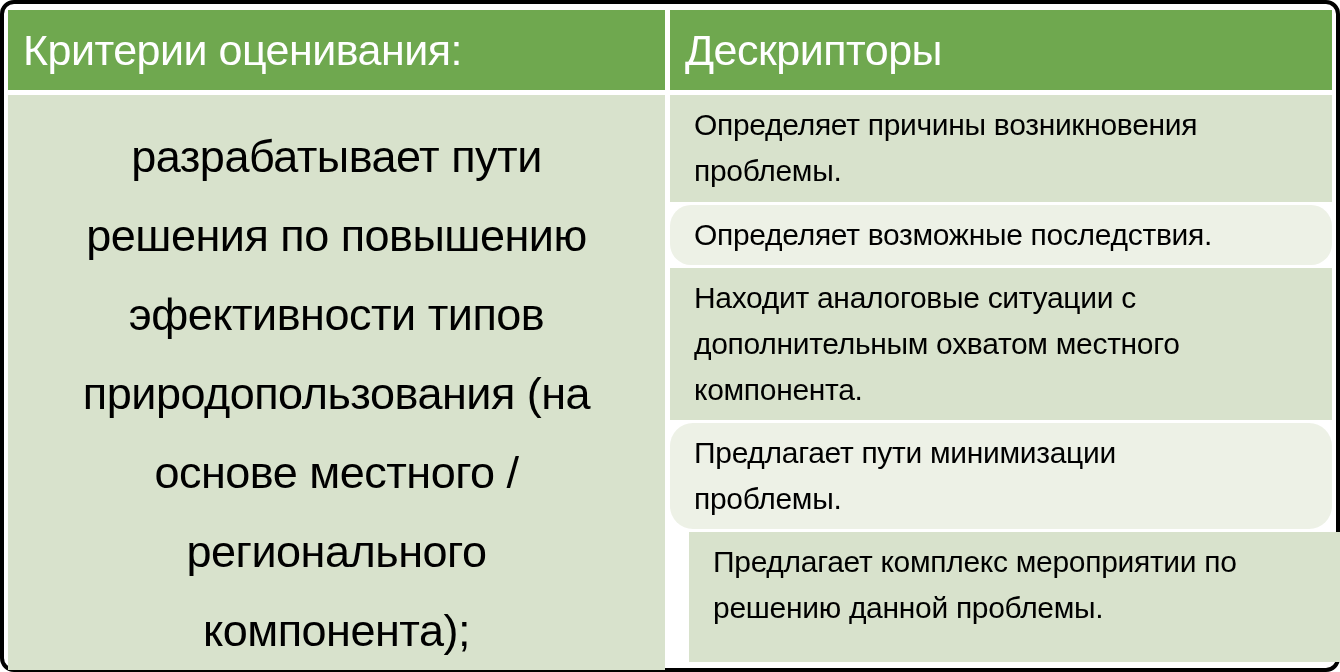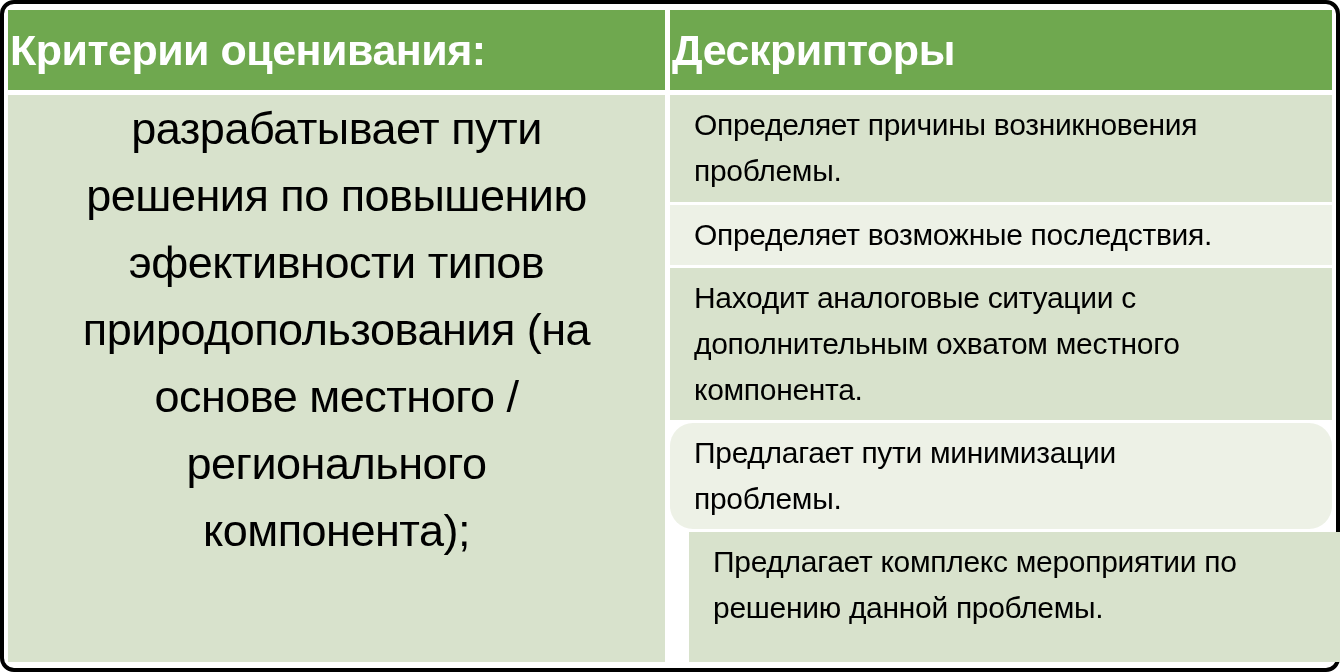--- a/index.html
+++ b/index.html
@@ -48,52 +48,53 @@
   }
   .cell{
     width:100%;
   }
   .header-cell{
     height:80px;
     flex:0 0 80px;
     background:var(--header-bg);
     color:var(--header-text);
     font-size:43px;
-    font-weight:bold;
+    font-weight:normal;
     display:flex;
     align-items:center;
-    padding-left:2px;
+    padding-left:15px;
     letter-spacing:-0.5px;
   }
   .col-right .header-cell{
     margin-bottom:2px;
   }
   .criteria-body{
     flex:1 1 auto;
     background:var(--band-dark);
     color:var(--text);
     font-size:45px;
-    line-height:67px;
+    line-height:79px;
     text-align:center;
+    padding-top:22px;
     white-space:pre-line;
     letter-spacing:-0.5px;
   }
   .drow{
     color:var(--text);
     font-size:30px;
     line-height:46px;
     padding:7px 24px;
     white-space:pre-line;
     letter-spacing:-0.3px;
   }
   
   .col-right .drow:nth-child(even){background:var(--band-dark);}
   .col-right .drow:nth-child(odd){background:var(--band-light);}
   .r1{flex:0 0 107px;}
-  .r2{flex:0 0 54px;}
+  .r2{flex:0 0 54px;border-radius:21px;}
   .r3{flex:0 0 146px;}
   .r4{flex:0 0 105px;border-radius:23px;}
   .r5{flex:1 1 auto;margin-left:19px;}
 </style>
 </head>
 <body>
 
 <div class="frame">
   <div class="table">
 

